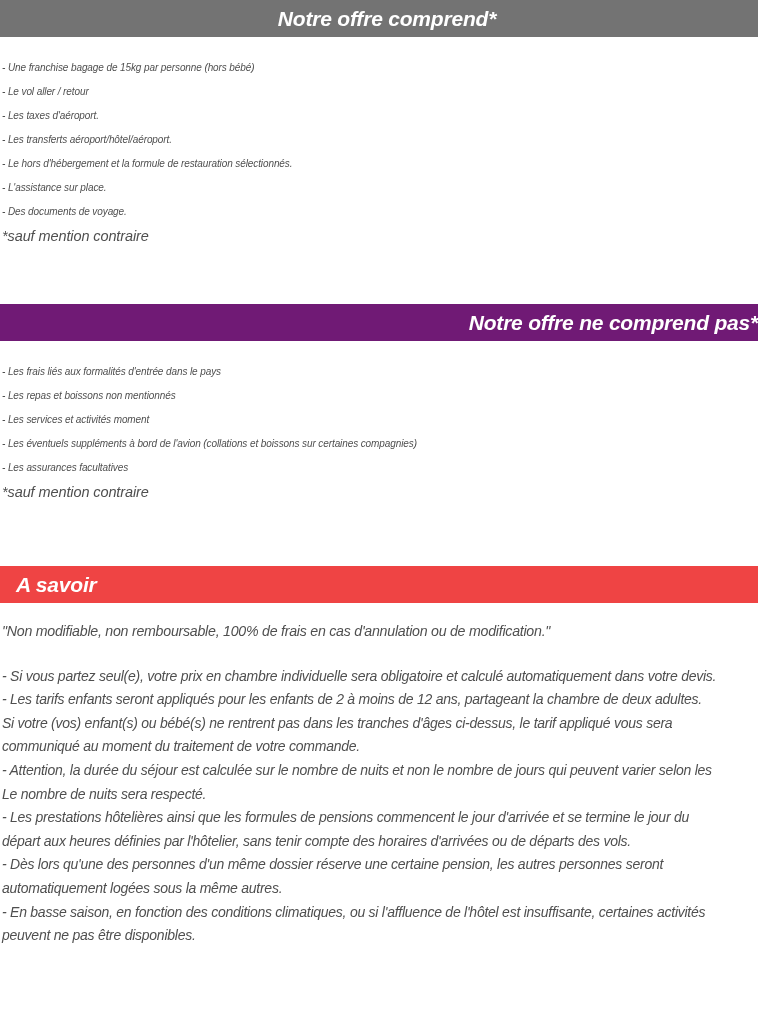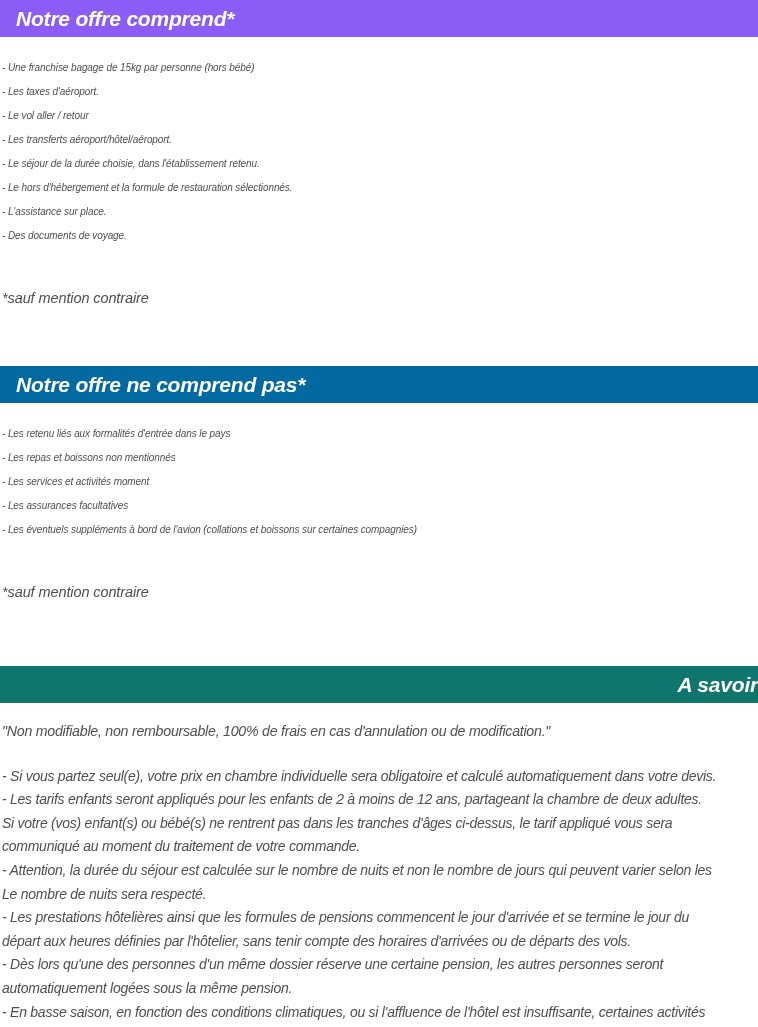--- a/index.html
+++ b/index.html
@@ -52,21 +52,20 @@
     color: #4f4f4f;
     white-space: nowrap;
     letter-spacing: -0.1px;
   }
   .note {
     font-style: italic;
     font-size: 14.5px;
     line-height: 24px;
     color: #4f4f4f;
     letter-spacing: -0.1px;
-    margin-top: 38px;
   }
 
   
   .gap-after-list-1 { height: 56px; }
   .gap-after-list-2 { height: 62px; }
   .pad-top-body { height: 19px; }
   .pad-top-body-3 { height: 17px; }
   .quote-gap { height: 21px; }
 
   .savoir .line {
@@ -82,58 +81,57 @@
     color: #4f4f4f;
     white-space: nowrap;
   }
 </style>
 </head>
 <body style="color: rgb(79, 79, 79);">
 
 <div class="page">
 
   <div class="section">
-    <div class="section-header" style="background: #8b5cf6;">
+    <div class="section-header" style="background: #737373; justify-content: center;">
       <span class="title">Notre offre comprend*</span>
     </div>
     <div class="pad-top-body"></div>
     <div class="section-body">
       <div class="line">- Une franchise bagage de 15kg par personne (hors bébé)</div>
+      <div class="line">- Le vol aller / retour</div>
       <div class="line">- Les taxes d'aéroport.</div>
-      <div class="line">- Le vol aller / retour</div>
       <div class="line">- Les transferts aéroport/hôtel/aéroport.</div>
-      <div class="line">- Le séjour de la durée choisie, dans l'établissement retenu.</div>
       <div class="line">- Le hors d'hébergement et la formule de restauration sélectionnés.</div>
       <div class="line">- L'assistance sur place.</div>
       <div class="line">- Des documents de voyage.</div>
       <div class="note">*sauf mention contraire</div>
     </div>
   </div>
 
   <div class="gap-after-list-1"></div>
 
   <div class="section">
-    <div class="section-header" style="background: #0369a1;">
+    <div class="section-header" style="background: #701a75; justify-content: flex-end;">
       <span class="title">Notre offre ne comprend pas*</span>
     </div>
     <div class="pad-top-body"></div>
     <div class="section-body">
-      <div class="line">- Les retenu liés aux formalités d'entrée dans le pays</div>
+      <div class="line">- Les frais liés aux formalités d'entrée dans le pays</div>
       <div class="line">- Les repas et boissons non mentionnés</div>
       <div class="line">- Les services et activités moment</div>
+      <div class="line">- Les éventuels suppléments à bord de l'avion (collations et boissons sur certaines compagnies)</div>
       <div class="line">- Les assurances facultatives</div>
-      <div class="line">- Les éventuels suppléments à bord de l'avion (collations et boissons sur certaines compagnies)</div>
       <div class="note">*sauf mention contraire</div>
     </div>
   </div>
 
   <div class="gap-after-list-2"></div>
 
   <div class="section savoir">
-    <div class="section-header" style="background: #0f766e; justify-content: flex-end;">
+    <div class="section-header" style="background: #ef4444;">
       <span class="title">A savoir</span>
     </div>
     <div class="pad-top-body-3"></div>
     <div class="section-body">
       <div class="quote">"Non modifiable, non remboursable, 100% de frais en cas d'annulation ou de modification."</div>
       <div class="quote-gap"></div>
 
       <div>
         <div class="line">- Si vous partez seul(e), votre prix en chambre individuelle sera obligatoire et calculé automatiquement dans votre devis.</div>
       </div>
@@ -149,21 +147,21 @@
         <div class="line">Le nombre de nuits sera respecté.</div>
       </div>
 
       <div>
         <div class="line">- Les prestations hôtelières ainsi que les formules de pensions commencent le jour d'arrivée et se termine le jour du</div>
         <div class="line">départ aux heures définies par l'hôtelier, sans tenir compte des horaires d'arrivées ou de départs des vols.</div>
       </div>
 
       <div>
         <div class="line">- Dès lors qu'une des personnes d'un même dossier réserve une certaine pension, les autres personnes seront</div>
-        <div class="line">automatiquement logées sous la même pension.</div>
+        <div class="line">automatiquement logées sous la même autres.</div>
       </div>
 
       <div>
         <div class="line">- En basse saison, en fonction des conditions climatiques, ou si l'affluence de l'hôtel est insuffisante, certaines activités</div>
         <div class="line">peuvent ne pas être disponibles.</div>
       </div>
     </div>
   </div>
 
 </div>

